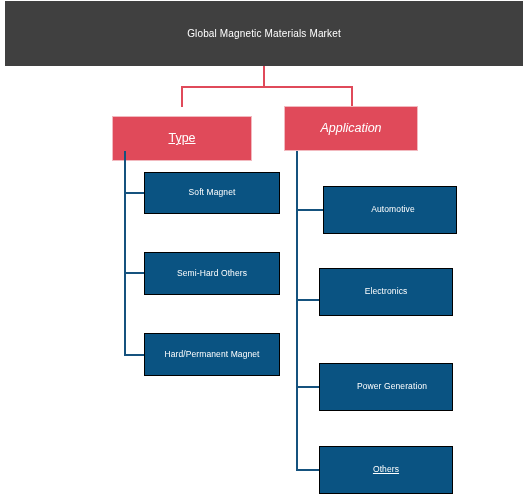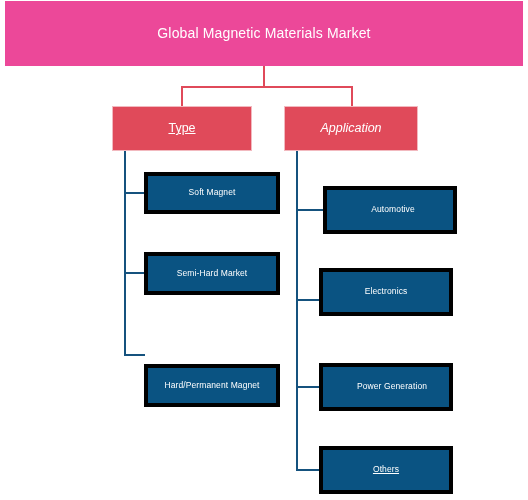--- a/index.html
+++ b/index.html
@@ -21,32 +21,32 @@
     position: absolute;
     box-sizing: border-box;
     display: flex;
     align-items: center;
     justify-content: center;
     text-align: center;
     color: #ffffff;
     line-height: 1.15;
   }
   .root-node {
-    background: #ec4899;
-    font-size: 14px;
+    background: #404040;
+    font-size: 10px;
     letter-spacing: 0.15px;
   }
   .cat-node {
     background: #e04a5a;
     border: 1px solid #f2b9bf;
     font-size: 12.5px;
   }
   .leaf-node {
     background: #0a5382;
-    border: 4px solid #000000;
+    border: 1px solid #000000;
     font-size: 8.5px;
     letter-spacing: 0.1px;
   }
   .conn {
     position: absolute;
   }
   .conn-red-v,
   .conn-red-h {
     background: #e04a5a;
   }
@@ -62,40 +62,40 @@
 
   <div class="node root-node" style="left:5px; top:1px; width:518px; height:65px;">
     <span>Global Magnetic Materials Market</span>
   </div>
 
   <div class="conn conn-red-v" style="left:263px; top:66px; width:2px; height:21px;"></div>
   <div class="conn conn-red-h" style="left:181px; top:86px; width:172px; height:2px;"></div>
   <div class="conn conn-red-v" style="left:181px; top:86px; width:2px; height:21px;"></div>
   <div class="conn conn-red-v" style="left:351px; top:86px; width:2px; height:21px;"></div>
 
-  <div class="node cat-node" style="left:112px; top:106px; width:140px; height:45px;text-decoration:underline;">
+  <div class="node cat-node" style="left:112px; top:116px; width:140px; height:45px;text-decoration:underline;">
     <span>Type</span>
   </div>
 
   <div class="node cat-node" style="left:284px; top:106px; width:134px; height:45px;font-style:italic;">
     <span>Application</span>
   </div>
 
   <div class="conn conn-blue-v" style="left:124px; top:151px; width:2px; height:205px;"></div>
   <div class="conn conn-blue-h" style="left:124px; top:192px; width:21px; height:2px;"></div>
   <div class="conn conn-blue-h" style="left:124px; top:272px; width:21px; height:2px;"></div>
   <div class="conn conn-blue-h" style="left:124px; top:354px; width:21px; height:2px;"></div>
 
   <div class="node leaf-node" style="left:144px; top:172px; width:136px; height:42px;">
     <span>Soft Magnet</span>
   </div>
   <div class="node leaf-node" style="left:144px; top:252px; width:136px; height:43px;">
-    <span>Semi-Hard Market</span>
+    <span>Semi-Hard Others</span>
   </div>
-  <div class="node leaf-node" style="left:144px; top:333px; width:136px; height:43px;margin-top:31px;">
+  <div class="node leaf-node" style="left:144px; top:333px; width:136px; height:43px;">
     <span>Hard/Permanent Magnet</span>
   </div>
 
   <div class="conn conn-blue-v" style="left:296px; top:151px; width:2px; height:320px;"></div>
   <div class="conn conn-blue-h" style="left:296px; top:209px; width:27px; height:2px;"></div>
   <div class="conn conn-blue-h" style="left:296px; top:299px; width:27px; height:2px;"></div>
   <div class="conn conn-blue-h" style="left:296px; top:386px; width:27px; height:2px;"></div>
   <div class="conn conn-blue-h" style="left:296px; top:469px; width:27px; height:2px;"></div>
 
   <div class="node leaf-node" style="left:323px; top:186px; width:134px; height:48px;padding-left:6px;">

